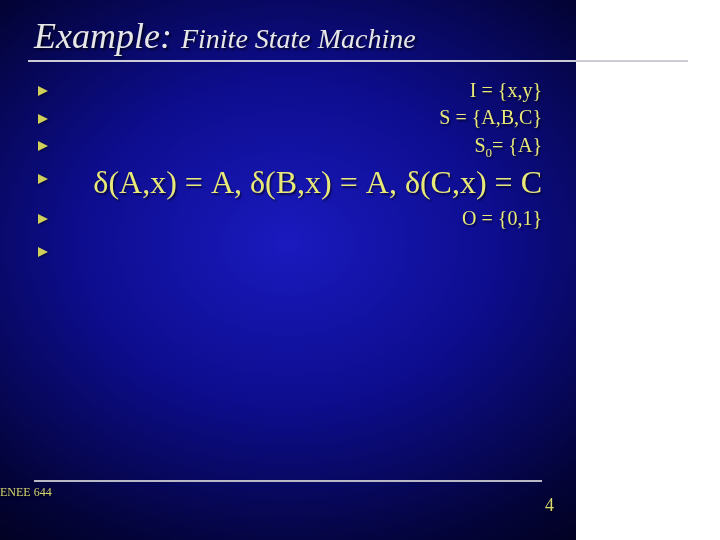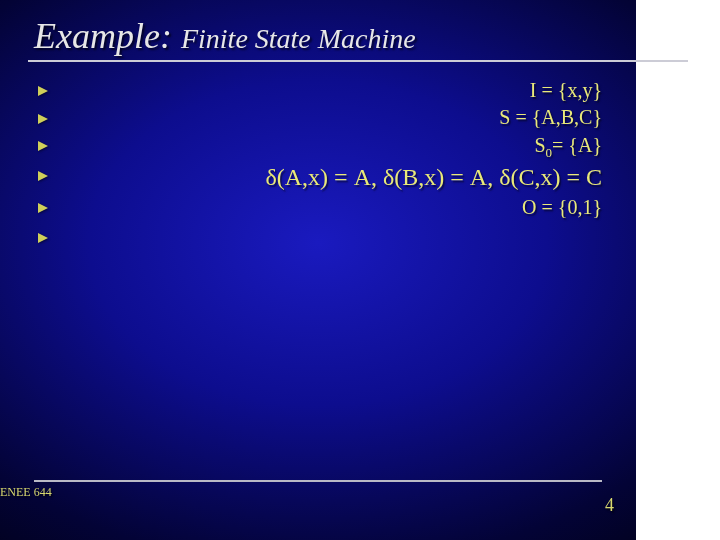--- a/index.html
+++ b/index.html
@@ -4,21 +4,21 @@
 <style>
   html, body {
     margin: 0;
     padding: 0;
     width: 720px;
     height: 540px;
     overflow: hidden;
     font-family: "Times New Roman", Times, serif;
   }
   .slide {
-    width: 636px;
+    width: 576px;
     height: 540px;
     background: radial-gradient(ellipse 90% 75% at 50% 45%, #1a1abf 0%, #0d0d8e 40%, #030336 80%, #010118 100%);
     position: relative;
     box-sizing: border-box;
     padding: 18px 34px 0 34px;
     color: #e9e97a;
   }
   .title {
     color: #e7e7e7;
     font-style: italic;
@@ -44,21 +44,21 @@
   }
   ul.bullets > li {
     position: relative;
     padding-left: 26px;
     margin: 0 0 2px 0;
     font-size: 20px;
     line-height: 1.28;
     text-shadow: 1.5px 1.5px 1.5px rgba(0,0,0,0.55);
   }
   ul.bullets > li.big {
-    font-size: 24px;
+    font-size: 32px;
     line-height: 1.35;
     margin-bottom: 2px;
   }
   ul.bullets > li::before {
     content: "";
     position: absolute;
     left: 2px;
     top: 0.42em;
     width: 0;
     height: 0;

